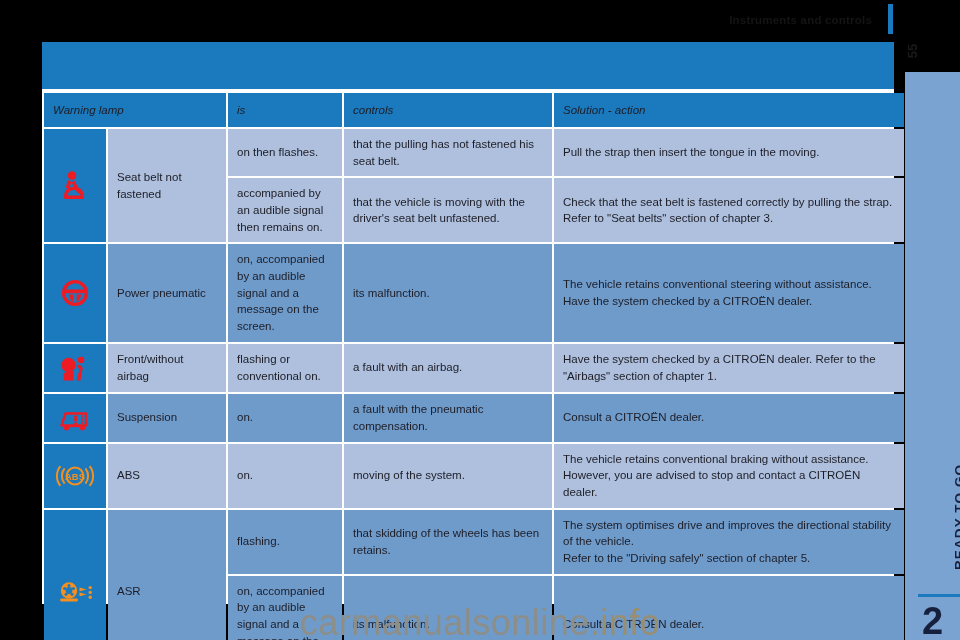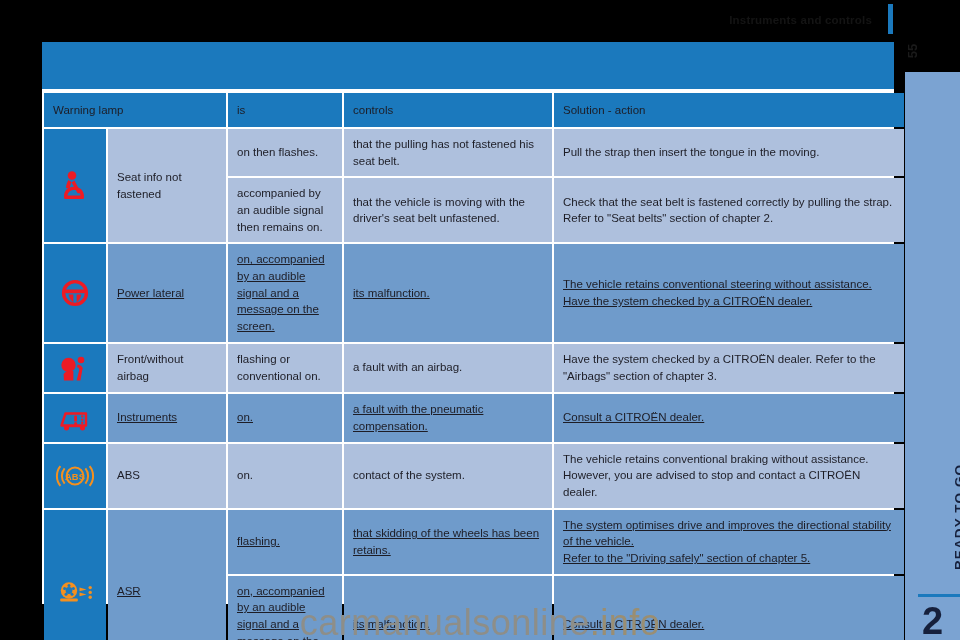--- a/index.html
+++ b/index.html
@@ -62,33 +62,33 @@
     line-height:1.45;
     text-align:left;
     font-weight:normal;
   }
   thead th{
     background:#1b79bd;
     color:#10131a;
     font-weight:bold;
     font-size:12px;
     height:20px;
-    padding-top:4px;padding-bottom:4px;
+    padding-top:4px;padding-bottom:4px;font-style:italic;
   }
 
   
   col.c-icon{width:62px;}
   col.c-name{width:118px;}
   col.c-is{width:114px;}
   col.c-ind{width:208px;}
   col.c-sol{width:350px;}
 
   
   .sh-light{background:#aec0dd;}
-  .sh-dark{background:#6f9bcb;text-decoration:underline;}
+  .sh-dark{background:#6f9bcb;}
   .icon-cell{background:#1b79bd; text-align:center; padding:4px;}
 
   .small{font-size:10.5px; line-height:1.42;}
 
   
   .chapter-tab{
     position:absolute; right:0; top:72px;
     width:55px; height:568px;
     background:#7ba3d2;
   }
@@ -153,96 +153,96 @@
         <tr>
           <td class="icon-cell" rowspan="2"><span><svg width="40" height="34" viewBox="0 0 40 34" class="ico">
                 <g fill="#ed1b24">
         <circle cx="17" cy="6.5" r="4.3"></circle>
         <path d="M13.5 11 C12 13 11.2 16 11 19 L14.8 19.5 C15 17 15.6 14.6 16.6 13.2 Z"></path>
         <path d="M19.4 11.6 L26.2 24.2 L22.6 24.2 L16.6 13.4 Z"></path>
         <path d="M9 27.5 C9 21.5 13.2 17.8 19 17.8 C24.8 17.8 29 21.5 29 27.5 L25.6 27.5 C25.6 23.4 22.8 21 19 21 C15.2 21 12.4 23.4 12.4 27.5 Z"></path>
         <rect x="9" y="26.5" width="20" height="3.4" rx="1.5"></rect>
       </g>
               </svg></span></td>
-          <td class="sh-light" rowspan="2">Seat info not fastened</td>
+          <td class="sh-light" rowspan="2">Seat belt not fastened</td>
           <td class="sh-light">on then flashes.</td>
           <td class="sh-light">that the pulling has not fastened his seat belt.</td>
           <td class="sh-light">Pull the strap then insert the tongue in the moving.</td>
         </tr>
         <tr>
           <td class="sh-light">accompanied by an audible signal then remains on.</td>
           <td class="sh-light">that the vehicle is moving with the driver's seat belt unfastened.</td>
-          <td class="sh-light">Check that the seat belt is fastened correctly by pulling the strap. Refer to "Seat belts" section of chapter 2.</td>
+          <td class="sh-light">Check that the seat belt is fastened correctly by pulling the strap. Refer to "Seat belts" section of chapter 3.</td>
         </tr>
         <tr>
           <td class="icon-cell" rowspan="1"><span><svg width="40" height="34" viewBox="0 0 40 34" class="ico">
                 <g fill="none" stroke="#ed1b24" stroke-width="3.4">
         <circle cx="20" cy="17" r="11.4"></circle>
                 </g>
         <g fill="#ed1b24">
         <rect x="9.6" y="13.4" width="20.8" height="3.8" rx="1.2"></rect>
         <path d="M13.6 18.6 C14.6 23 16.6 25.6 18.4 26.4 L18.4 18.6 Z"></path>
         <path d="M26.4 18.6 C25.4 23 23.4 25.6 21.6 26.4 L21.6 18.6 Z"></path>
         </g>
               </svg></span></td>
-          <td class="sh-dark" rowspan="1">Power lateral</td>
+          <td class="sh-dark" rowspan="1">Power pneumatic</td>
           <td class="sh-dark small">on, accompanied by an audible signal and a message on the screen.</td>
           <td class="sh-dark">its malfunction.</td>
           <td class="sh-dark">The vehicle retains conventional steering without assistance. Have the system checked by a CITROËN dealer.</td>
         </tr>
         <tr>
           <td class="icon-cell" rowspan="1"><span><svg width="40" height="34" viewBox="0 0 40 34" class="ico">
                 <g fill="#ed1b24">
         <circle cx="13.5" cy="14" r="7.2"></circle>
         <circle cx="26" cy="9" r="3.3"></circle>
         <path d="M22.6 13.4 C25.6 13.8 27.6 15.6 28 18.2 L24.4 18.8 C24.1 17.4 23.4 16.4 22 15.9 Z"></path>
         <path d="M24.6 17.6 L27.4 18.3 L25.4 29.5 L21.6 29.5 Z"></path>
         <path d="M8.6 23.6 C9.4 21.2 11.6 20 14.6 20 L18.4 20 L18.4 29.5 L9 29.5 Z"></path>
         </g>
               </svg></span></td>
           <td class="sh-light" rowspan="1">Front/without airbag</td>
           <td class="sh-light">flashing or conventional on.</td>
           <td class="sh-light">a fault with an airbag.</td>
-          <td class="sh-light">Have the system checked by a CITROËN dealer. Refer to the "Airbags" section of chapter 3.</td>
+          <td class="sh-light">Have the system checked by a CITROËN dealer. Refer to the "Airbags" section of chapter 1.</td>
         </tr>
         <tr>
           <td class="icon-cell" rowspan="1"><span><svg width="40" height="34" viewBox="0 0 40 34" class="ico">
                 <g fill="none" stroke="#ed1b24" stroke-width="2.4" stroke-linejoin="round">
         <path d="M6.5 24.5 L10.5 12.5 L31 12.5 L31 24.5 Z"></path>
                 </g>
         <g fill="#ed1b24">
         <rect x="19.2" y="14.4" width="2.8" height="6.2" rx="1.2"></rect>
         <circle cx="20.6" cy="22.6" r="1.5"></circle>
         <circle cx="27.2" cy="15.4" r="1.2"></circle>
         <circle cx="27.2" cy="18.6" r="1.2"></circle>
         <circle cx="27.2" cy="21.8" r="1.2"></circle>
         <rect x="11" y="24" width="14" height="2.2"></rect>
         <circle cx="11.5" cy="26.8" r="2.6"></circle>
         <circle cx="27.5" cy="26.8" r="2.6"></circle>
         </g>
               </svg></span></td>
-          <td class="sh-dark" rowspan="1">Instruments</td>
+          <td class="sh-dark" rowspan="1">Suspension</td>
           <td class="sh-dark">on.</td>
           <td class="sh-dark">a fault with the pneumatic compensation.</td>
           <td class="sh-dark">Consult a CITROËN dealer.</td>
         </tr>
         <tr>
           <td class="icon-cell" rowspan="1"><span><svg width="40" height="34" viewBox="0 0 40 34" class="ico">
         <g fill="none" stroke="#f5901e" stroke-width="2">
         <circle cx="20" cy="17" r="8.4"></circle>
         <path d="M9.6 9.4 A12 12 0 0 0 9.6 24.6"></path>
         <path d="M5.4 7.2 A15.5 15.5 0 0 0 5.4 26.8"></path>
         <path d="M30.4 9.4 A12 12 0 0 1 30.4 24.6"></path>
         <path d="M34.6 7.2 A15.5 15.5 0 0 1 34.6 26.8"></path>
         </g>
         <text x="20" y="21" font-family="Liberation Sans, sans-serif" font-size="9.4" font-weight="bold" fill="#f5901e" text-anchor="middle">ABS</text>
       </svg></span></td>
           <td class="sh-light" rowspan="1">ABS</td>
           <td class="sh-light">on.</td>
-          <td class="sh-light">contact of the system.</td>
+          <td class="sh-light">moving of the system.</td>
           <td class="sh-light">The vehicle retains conventional braking without assistance. However, you are advised to stop and contact a CITROËN dealer.</td>
         </tr>
         <tr>
           <td class="icon-cell" rowspan="2"><span><svg width="40" height="34" viewBox="0 0 40 34" class="ico">
                 <g fill="#f5901e">
         <circle cx="14" cy="16.5" r="8.2"></circle>
         <circle cx="14" cy="16.5" r="3.4" fill="#1b79bd"></circle>
         <circle cx="14" cy="11.4" r="1.5" fill="#1b79bd"></circle>
         <circle cx="18.4" cy="14.4" r="1.5" fill="#1b79bd"></circle>
         <circle cx="17" cy="20.2" r="1.5" fill="#1b79bd"></circle>

